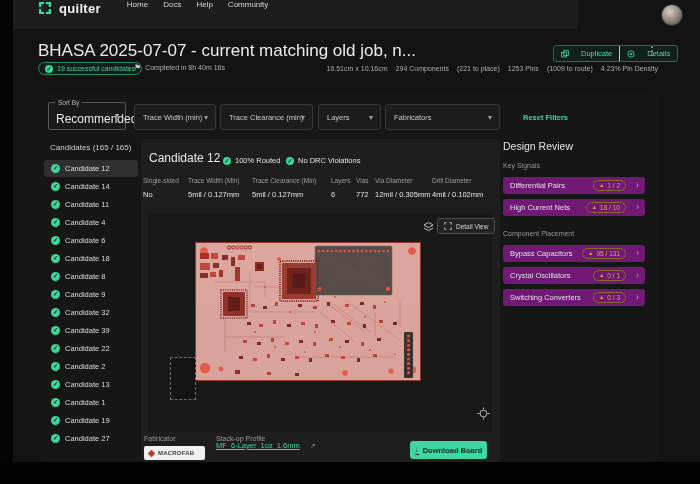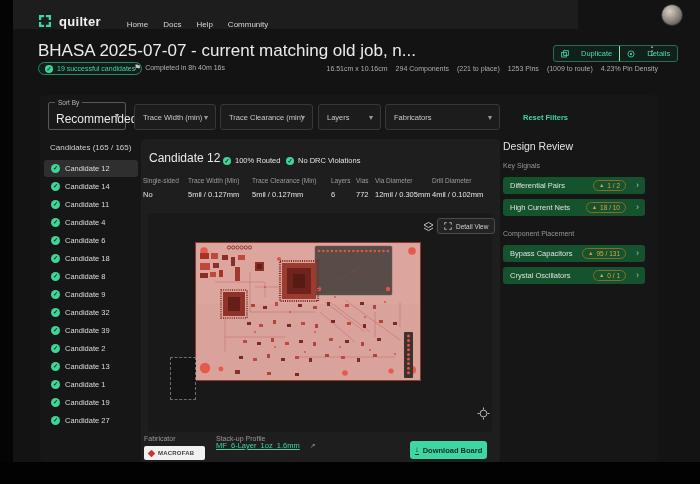--- a/index.html
+++ b/index.html
@@ -5,21 +5,21 @@
   *{box-sizing:border-box;margin:0;padding:0}
   body{margin:0;background:#000;font-family:"Liberation Sans",sans-serif;color:#ddd}
   .screen{position:relative;width:700px;height:484px;background:#131313;overflow:hidden}
   .abs{position:absolute}
 
   
   #left-bar{left:0;top:0;width:13px;height:484px;background:#040404}
   #bottom-bar{left:0;top:462px;width:700px;height:22px;background:#020202}
 
   
-  #navbar{left:13px;top:0;width:565px;height:29px;background:#1d1d1d;display:flex;align-items:flex-end}
+  #navbar{left:13px;top:0;width:565px;height:29px;background:#1d1d1d;display:flex;align-items:flex-start}
   #logo{display:flex;align-items:center;gap:6px;margin-left:24px}
   #brand{font-size:13px;font-weight:bold;color:#f2f2f2;letter-spacing:.3px}
   #nav-links{display:flex;gap:15px;margin-left:26px}
   #nav-links span{font-size:8px;color:#d6d6d6;cursor:pointer}
   #avatar{left:661px;top:4px;width:22px;height:22px;border-radius:50%;
     background:radial-gradient(circle at 38% 32%,#d8cfc4,#8a827a 55%,#43403c 95%);
     border:1px solid #333}
 
   
   #page-title{left:38px;top:41px;font-size:17px;color:#ebebeb;font-weight:400;white-space:nowrap}
@@ -109,21 +109,21 @@
   #download-label{font-size:7.5px;font-weight:bold;color:#0d2b1f}
 
   
   #review-title{left:503px;top:140px;font-size:10.5px;color:#e3e3e3}
   .review-subhead{left:503px;font-size:7px;color:#979797}
   #ks-head{top:162px}
   #cp-head{top:230px}
   .review-list{left:503px;width:142px;display:flex;flex-direction:column;gap:5px}
   #ks-list{top:177px}
   #cp-list{top:245px}
-  .review-row{position:relative;height:17px;background:#14532d;border-radius:3px;display:flex;align-items:center;cursor:pointer}
+  .review-row{position:relative;height:17px;background:#701a75;border-radius:3px;display:flex;align-items:center;cursor:pointer}
   .review-row .lbl{font-size:7.5px;color:#e0e0e0;margin-left:7px}
   .warn-pill{position:absolute;right:19px;top:2.5px;height:11px;display:flex;align-items:center;gap:3px;
     border:1px solid #8a6a28;border-radius:7px;padding:0 5px;color:#e0a23f;font-size:6.5px;white-space:nowrap}
   .warn-pill::before{content:"▲";font-size:5.5px;color:#e09b3d}
   .review-row::after{content:"›";position:absolute;right:6px;top:3px;font-size:9px;color:#bbb}
 </style>
 </head>
 <body>
 
 <div class="screen">
@@ -259,20 +259,24 @@
       <div class="cand-item">
         <span class="check-dot"></span>
         <span>Candidate 32</span>
       </div>
 
       <div class="cand-item">
         <span class="check-dot"></span>
         <span>Candidate 39</span>
       </div>
 
+      <div class="cand-item">
+        <span class="check-dot"></span>
+        <span>Candidate 22</span>
+      </div>
 
       <div class="cand-item">
         <span class="check-dot"></span>
         <span>Candidate 2</span>
       </div>
 
       <div class="cand-item">
         <span class="check-dot"></span>
         <span>Candidate 13</span>
       </div>
@@ -539,17 +543,21 @@
       <div class="review-row">
         <span class="lbl">Bypass Capacitors</span>
         <span class="warn-pill">95 / 131</span>
       </div>
 
       <div class="review-row">
         <span class="lbl">Crystal Oscillators</span>
         <span class="warn-pill">0 / 1</span>
       </div>
 
+      <div class="review-row">
+        <span class="lbl">Switching Converters</span>
+        <span class="warn-pill">0 / 3</span>
+      </div>
     </div>
 
   <div class="abs" id="left-bar"></div>
   <div class="abs" id="bottom-bar"></div>
 </div>
 
 </body></html>

